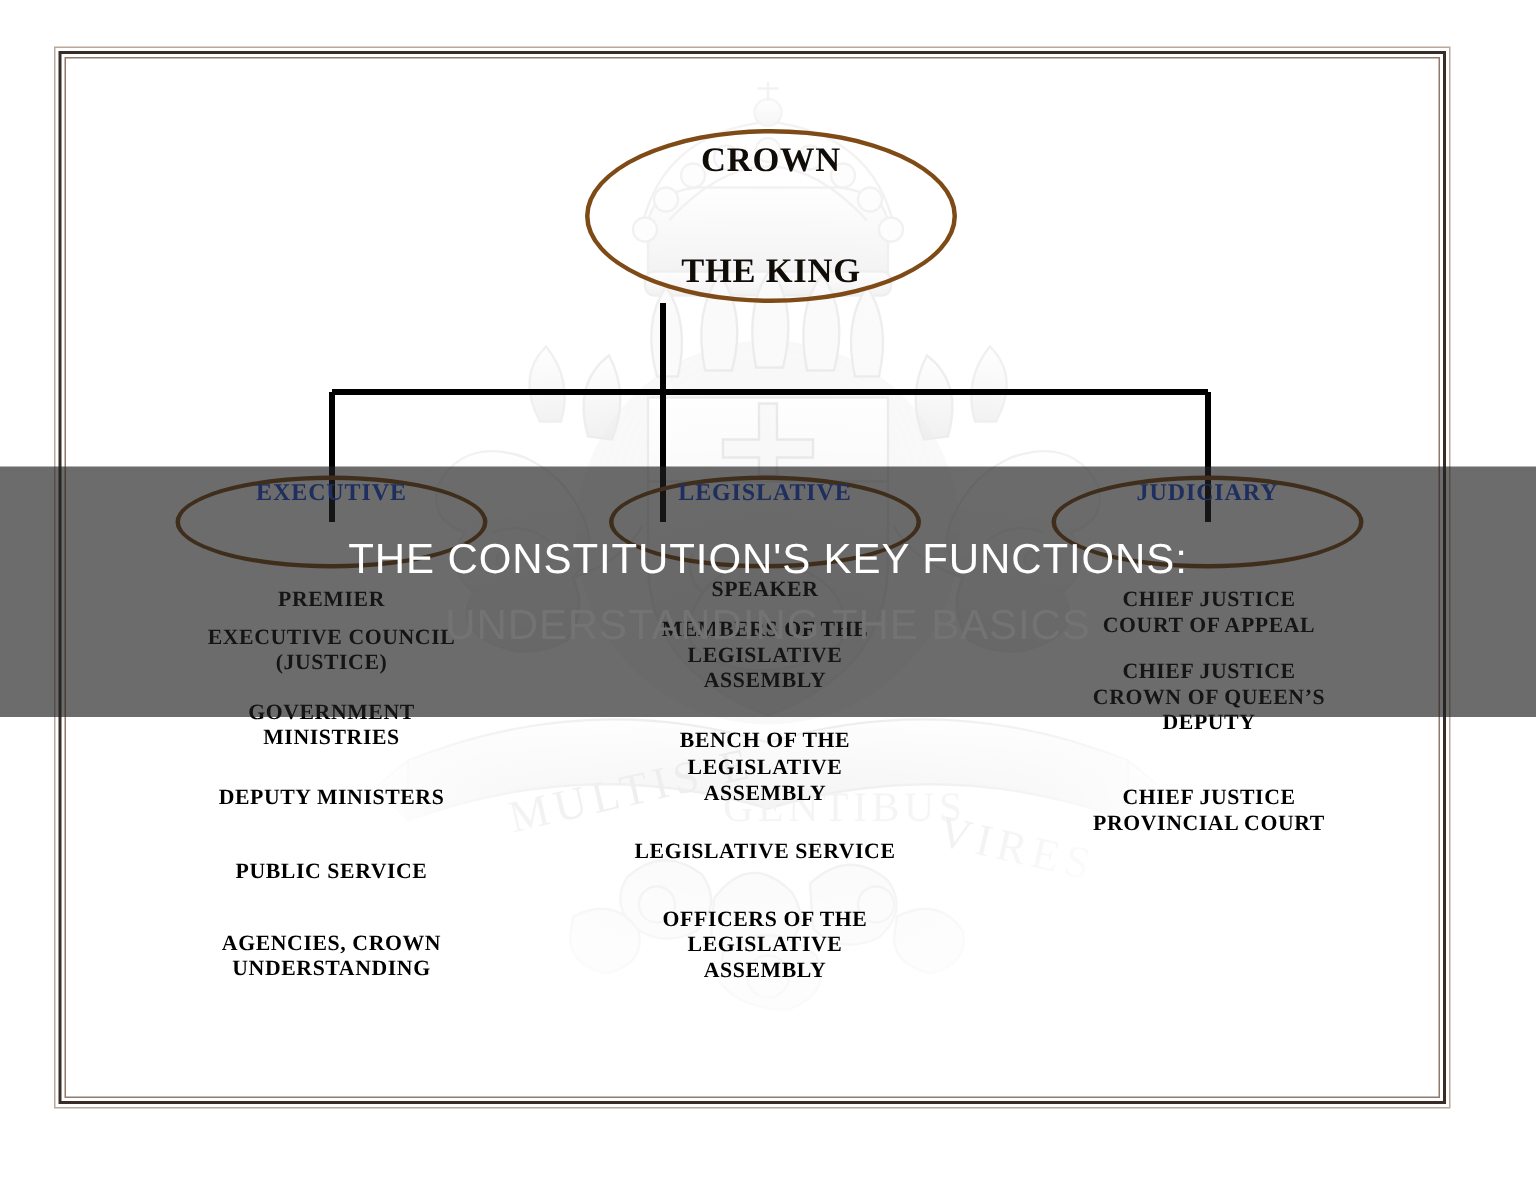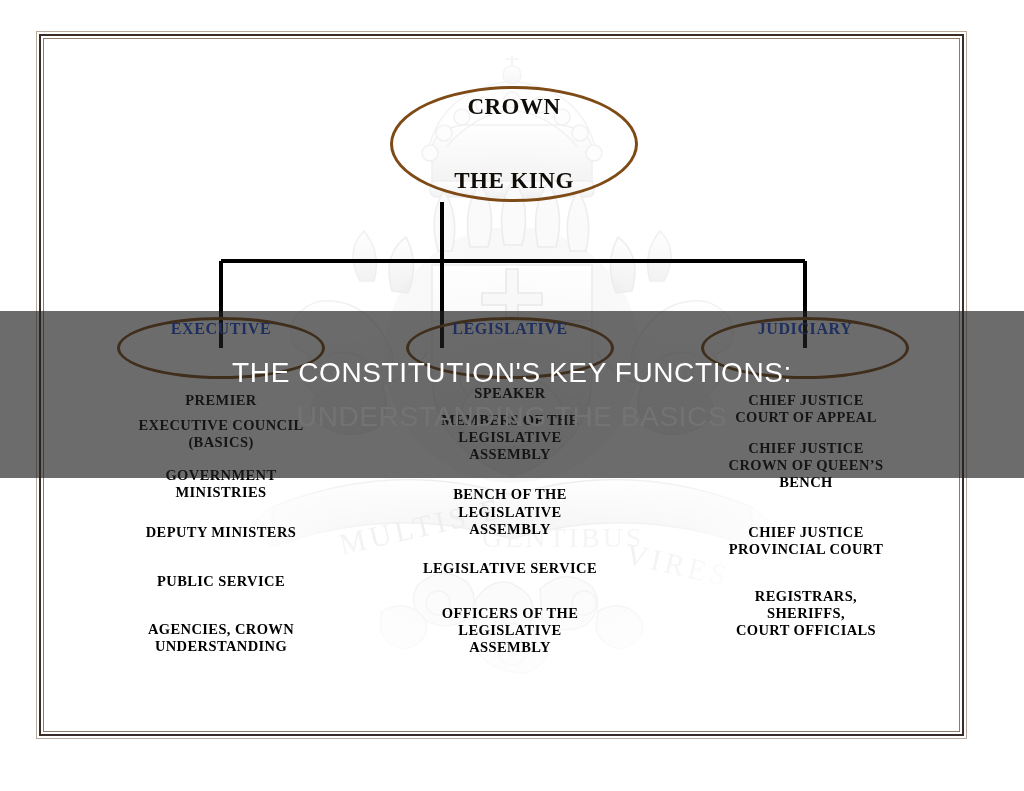--- a/index.html
+++ b/index.html
@@ -276,21 +276,21 @@
   <div class="oval oval-branch" id="oval-judi">
     <div class="ln">JUDICIARY</div>
   </div>
 
   <div class="col" id="col-exec">
     <div class="role" style="margin-bottom:8px">
       <div>PREMIER</div>
     </div>
     <div class="role" style="margin-bottom:16px">
       <div>EXECUTIVE COUNCIL</div>
-      <div>(BASICS)</div>
+      <div>(JUSTICE)</div>
     </div>
     <div class="role" style="margin-bottom:22px">
       <div>GOVERNMENT</div>
       <div>MINISTRIES</div>
     </div>
     <div class="role" style="margin-bottom:32px">
       <div>DEPUTY MINISTERS</div>
     </div>
     <div class="role" style="margin-bottom:31px">
       <div>PUBLIC SERVICE</div>
@@ -326,30 +326,25 @@
   </div>
 
   <div class="col" id="col-judi">
     <div class="role" style="margin-bottom:14px">
       <div>CHIEF JUSTICE</div>
       <div>COURT OF APPEAL</div>
     </div>
     <div class="role" style="margin-bottom:32px">
       <div>CHIEF JUSTICE</div>
       <div>CROWN OF QUEEN’S</div>
-      <div>BENCH</div>
+      <div>DEPUTY</div>
     </div>
     <div class="role" style="margin-bottom:30px">
       <div>CHIEF JUSTICE</div>
       <div>PROVINCIAL COURT</div>
-    </div>
-    <div class="role">
-      <div>REGISTRARS,</div>
-      <div>SHERIFFS,</div>
-      <div>COURT OFFICIALS</div>
     </div>
   </div>
 
   <div class="frame-outer"></div>
   <div class="frame-mid"></div>
   <div class="frame-inner"></div>
 
   <div class="overlay-band"></div>
   <div class="overlay-text">
     <div class="overlay-line1">THE CONSTITUTION'S KEY FUNCTIONS:</div>

